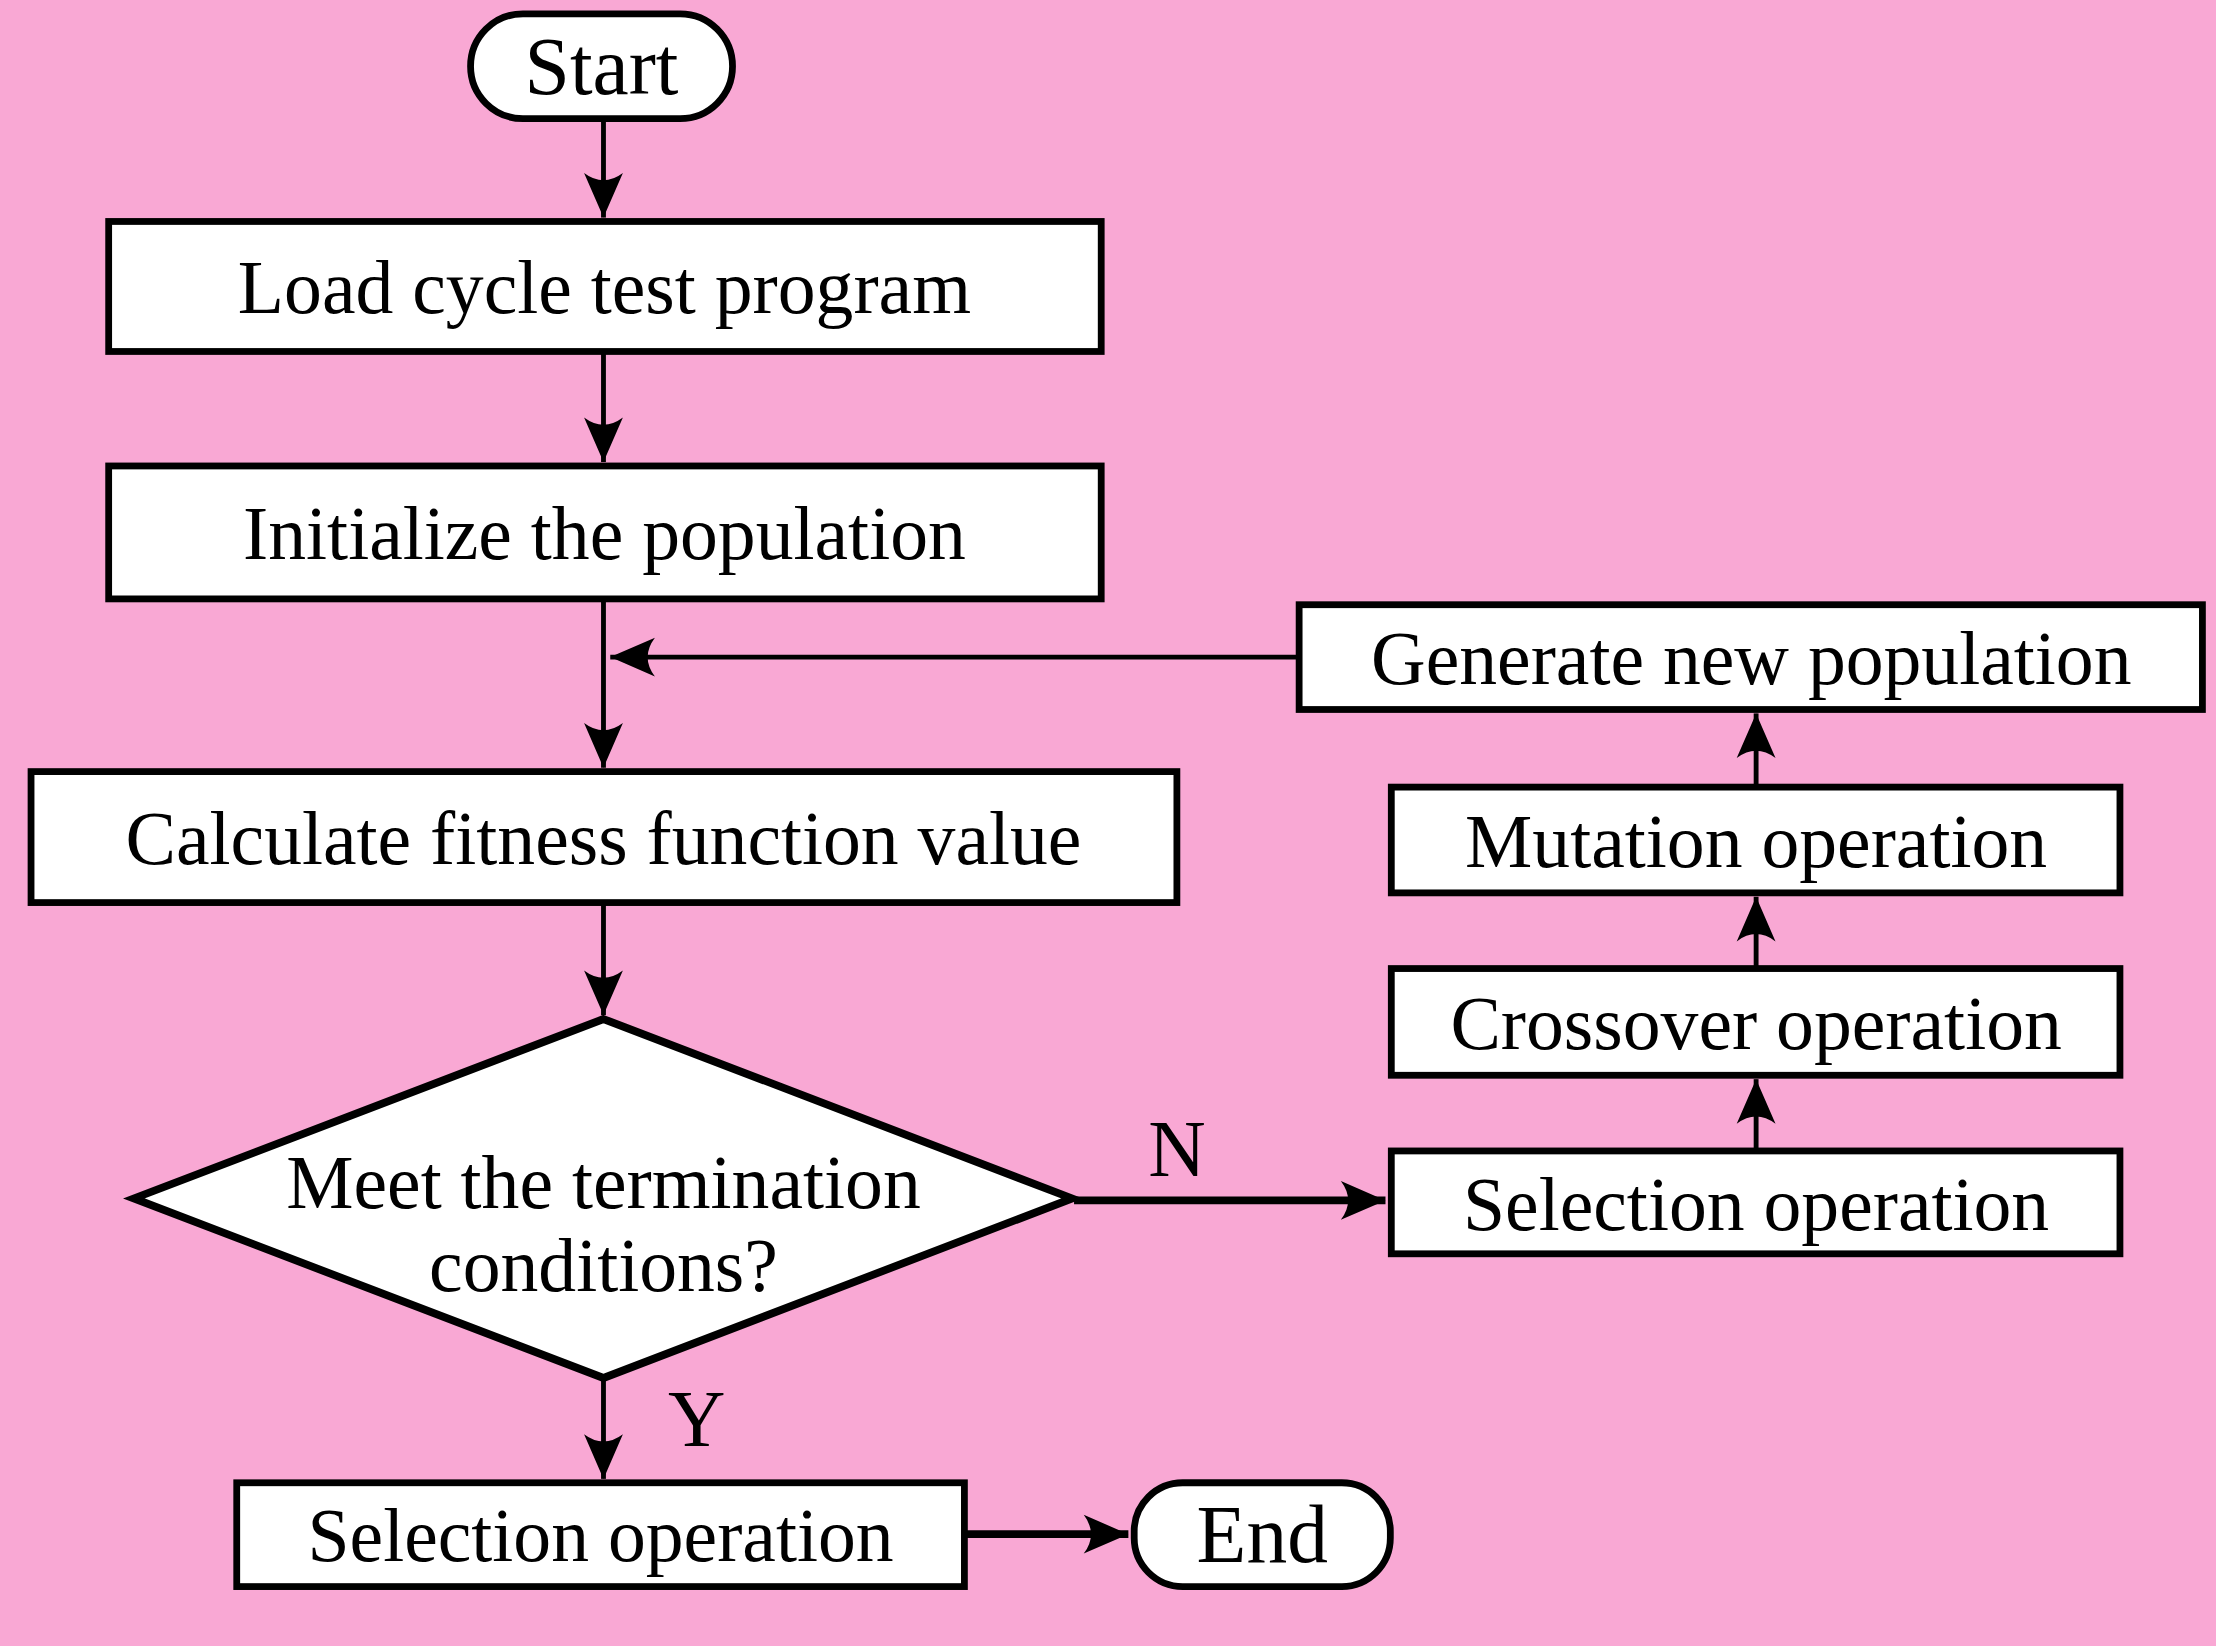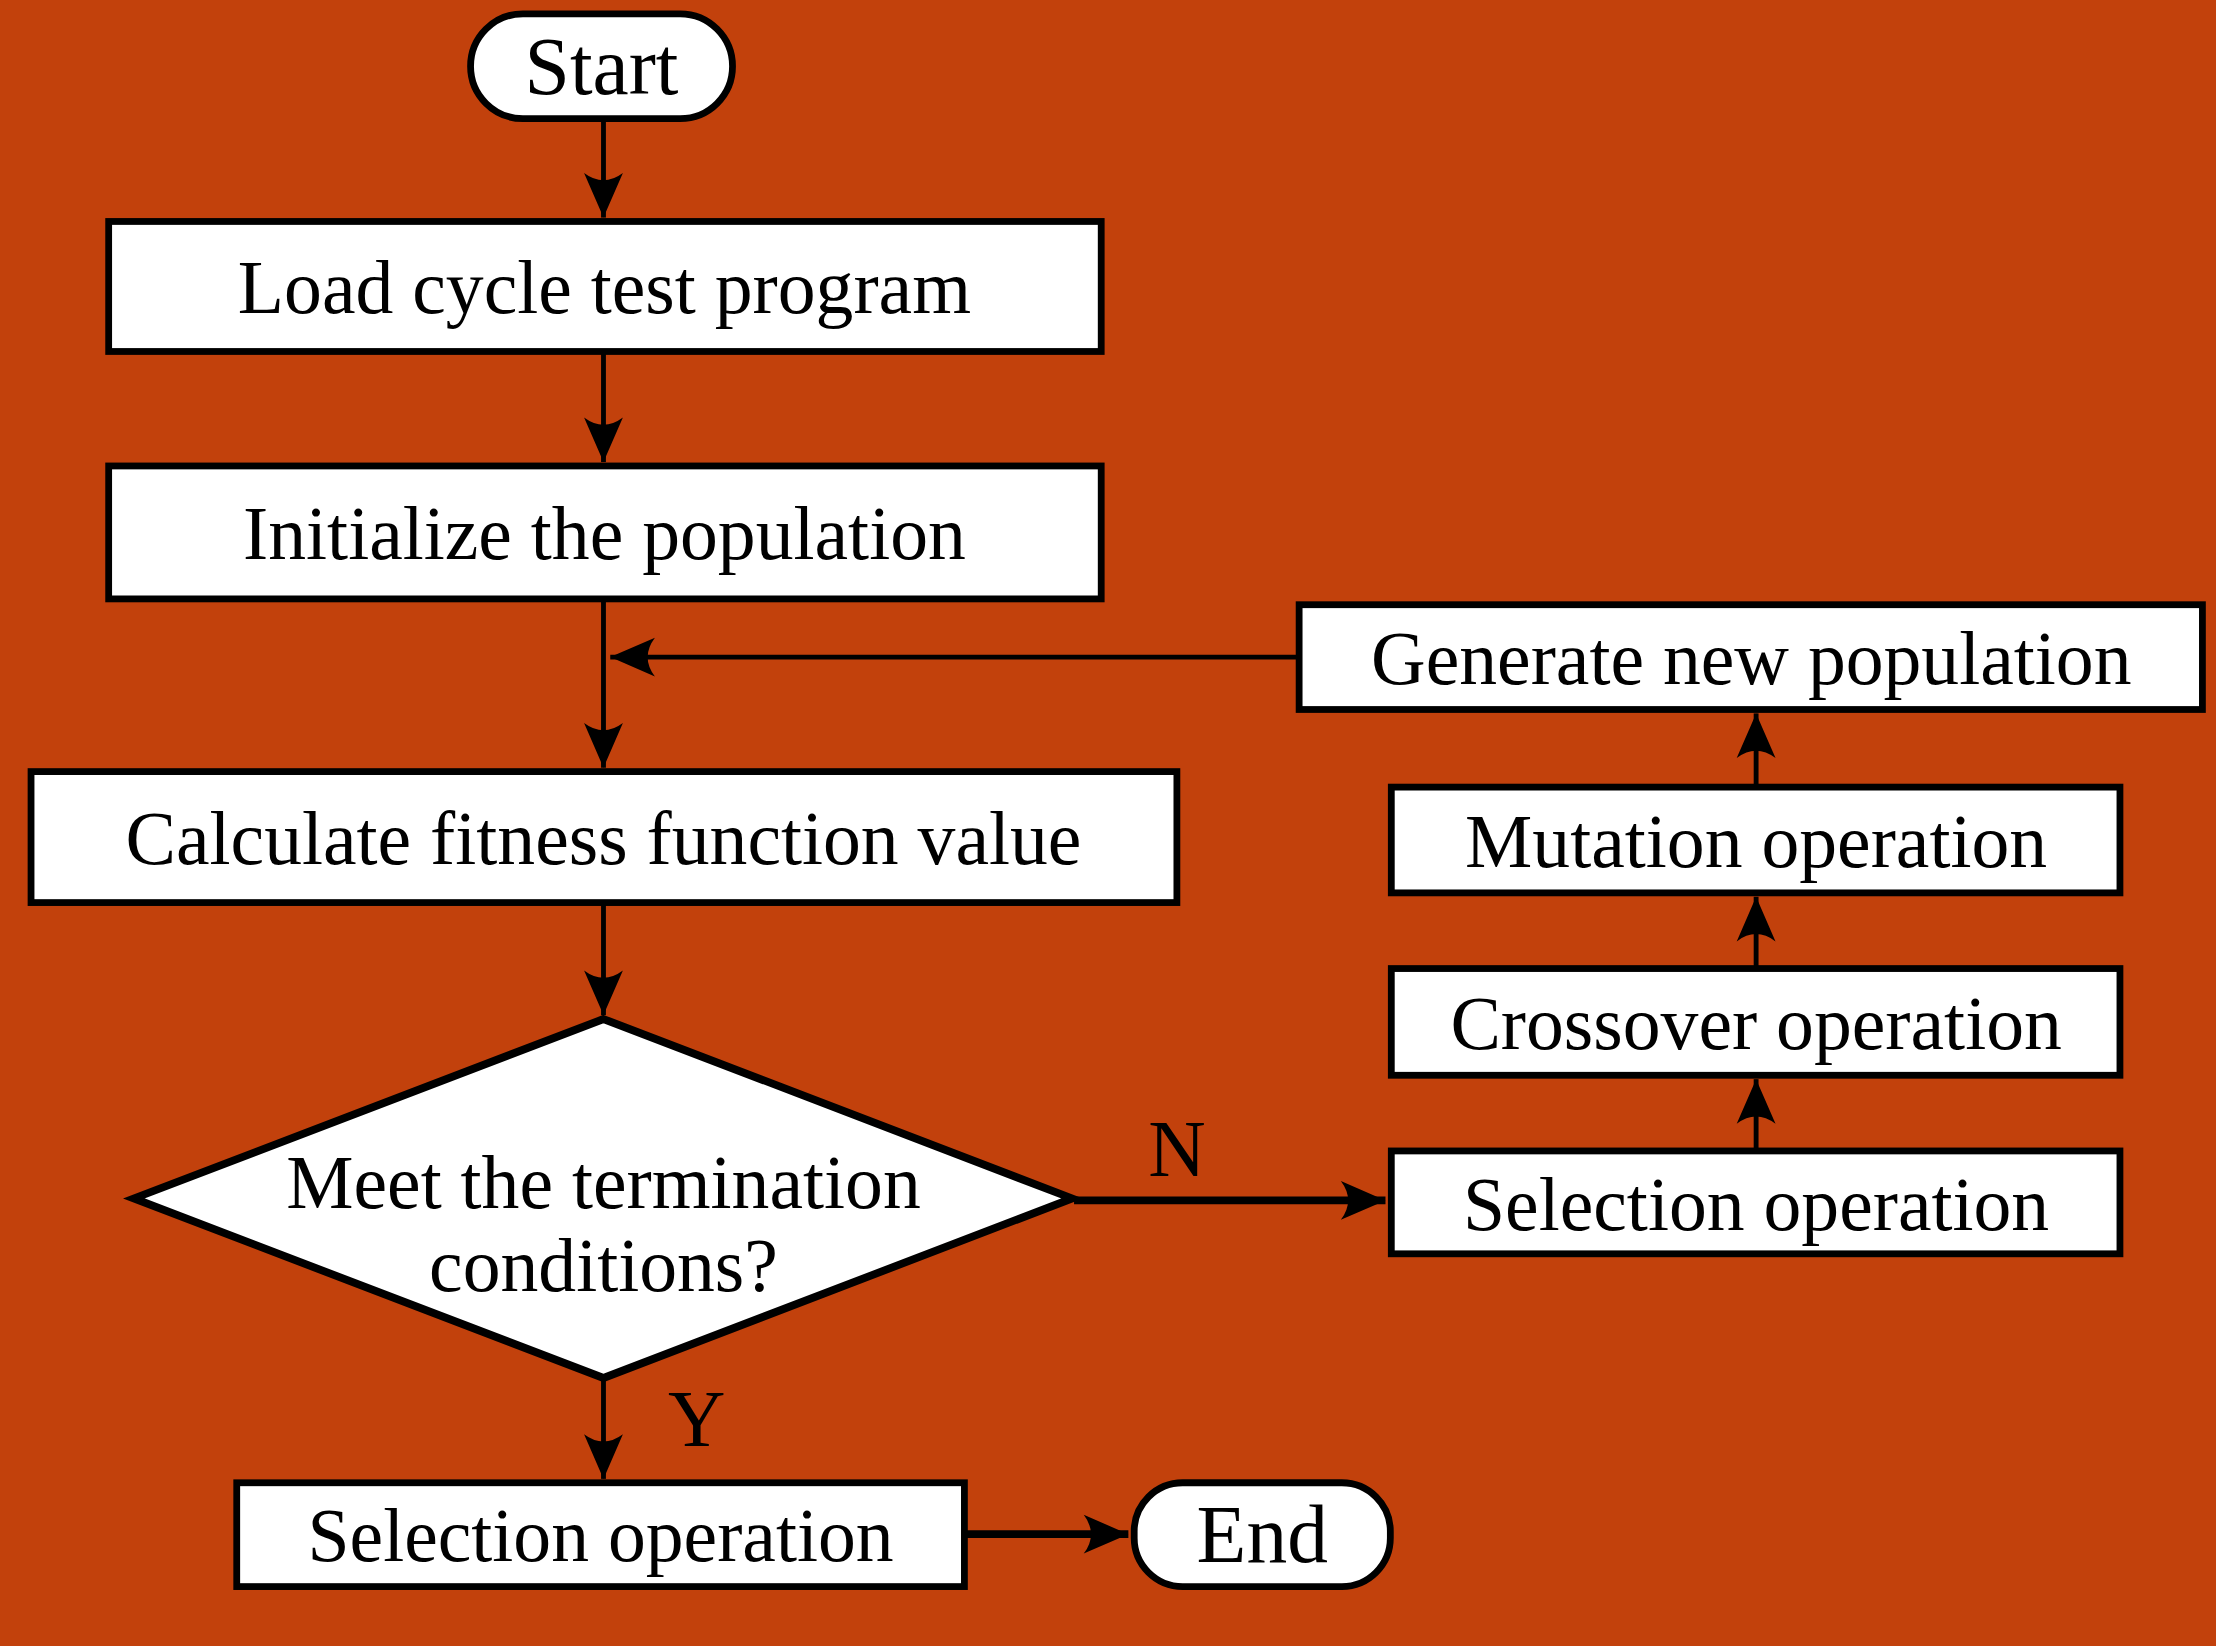--- a/index.html
+++ b/index.html
@@ -3,21 +3,21 @@
 <meta charset="utf-8">
 <style>
   html, body {
     margin: 0;
     padding: 0;
     background: #ffffff;
   }
   .stage {
     width: 2216px;
     height: 1647px;
-    background: #c2410c;
+    background: #f9a8d4;
     position: relative;
   }
   svg { display: block; }
   .node-shape {
     fill: #ffffff;
     stroke: #000000;
     stroke-width: 7;
   }
   .diamond-shape {
     fill: #ffffff;

